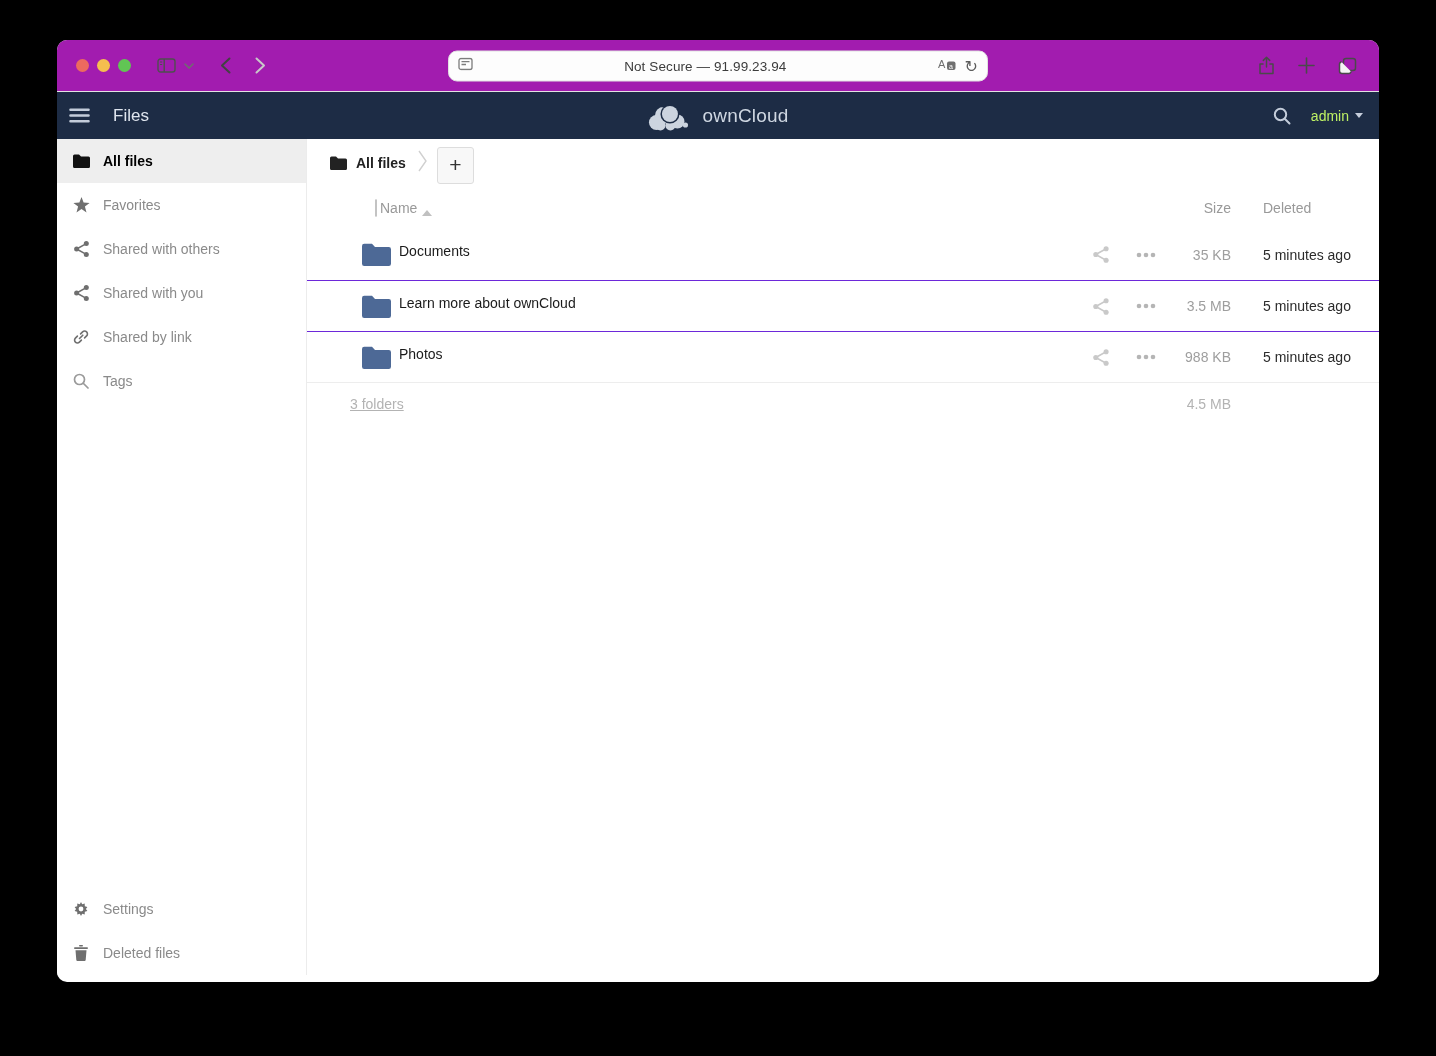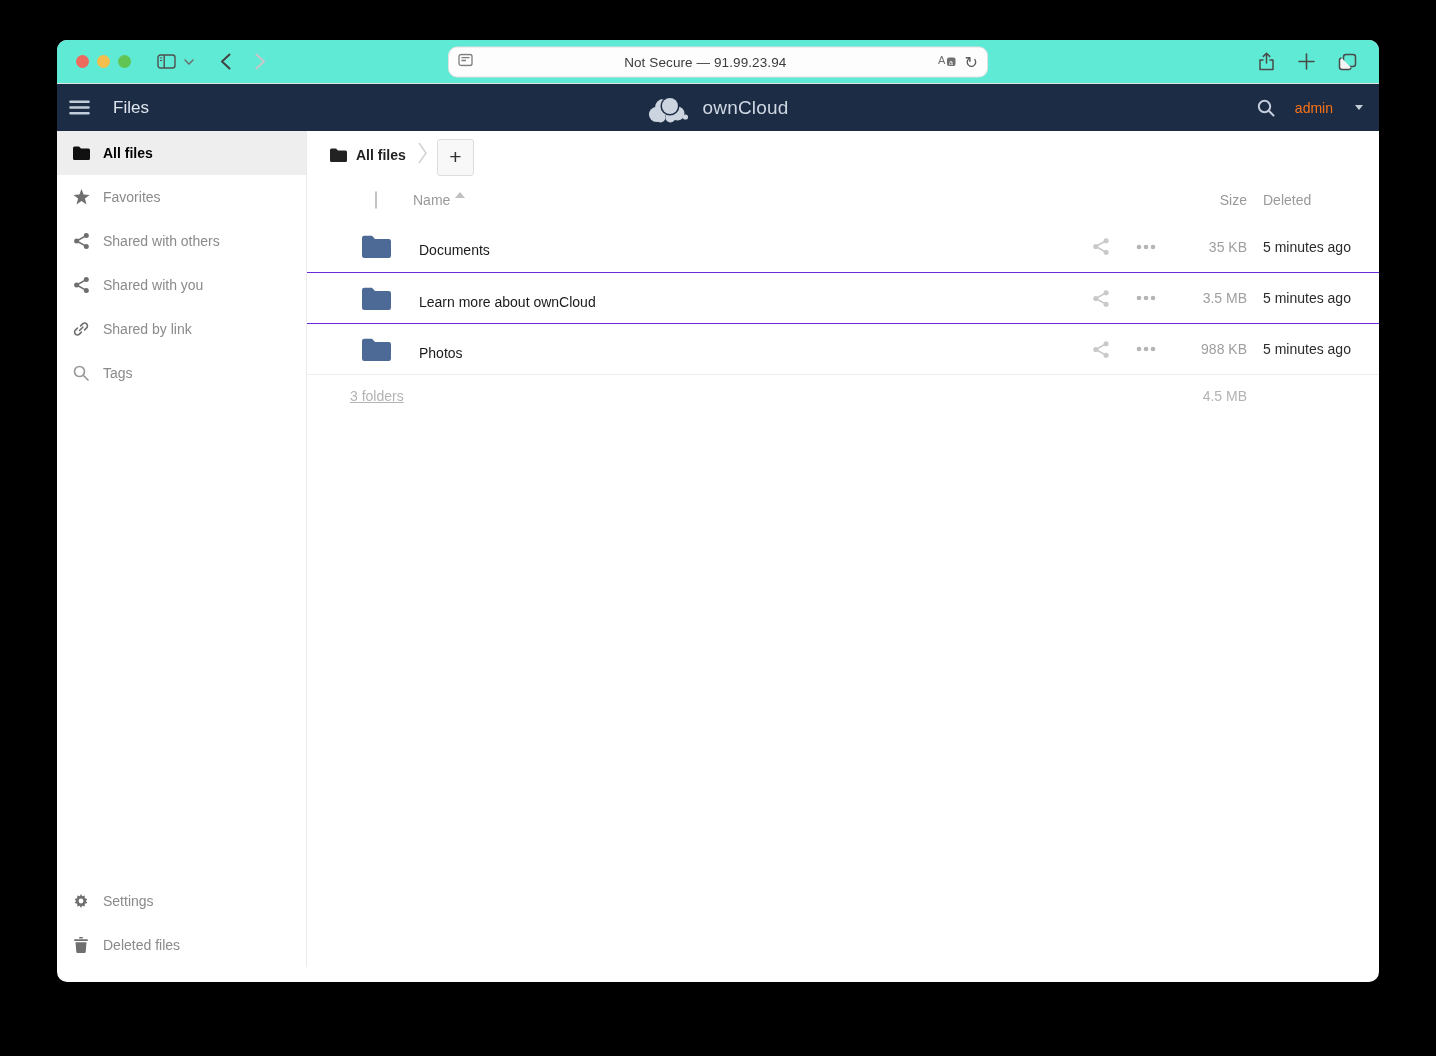--- a/index.html
+++ b/index.html
@@ -2,21 +2,21 @@
 <html><head>
 <meta charset="utf-8">
 <style>
   * { margin:0; padding:0; box-sizing:border-box; }
   html,body { width:1436px; height:1056px; background:#000; font-family:"Liberation Sans","DejaVu Sans",sans-serif; overflow:hidden; }
 
   .window { position:absolute; left:57px; top:40px; width:1322px; height:942px;
     border-radius:10px; overflow:hidden; background:#fff; box-shadow:0 20px 60px rgba(0,0,0,.6); }
 
   
-  .toolbar { height:44px; background:#5eead4; display:flex; align-items:center; position:relative; border-bottom:1px solid #e3e2e3; }
+  .toolbar { height:52px; background:#a21caf; display:flex; align-items:center; position:relative; border-bottom:1px solid #e3e2e3; }
   .traffic { display:flex; gap:8px; margin-left:19px; }
   .light { width:13px; height:13px; border-radius:50%; }
   .tl-close { background:#ed6a5e; }
   .tl-min { background:#f5bf4f; }
   .tl-zoom { background:#61c554; }
   .tb-btn { display:flex; align-items:center; justify-content:center; color:#4f4f4f; cursor:default; }
   .sidebar-toggle { margin-left:26px; }
   .tb-chevron { margin-left:8px; color:#6e6e6e; }
   .nav-back { margin-left:26px; color:#424242; }
   .nav-fwd { margin-left:24px; color:#c8c8c8; }
@@ -31,21 +31,21 @@
 
   
   .oc-header { height:47px; background:#1d2c45; display:flex; align-items:center; position:relative; }
   .hamburger { width:45px; height:47px; display:flex; align-items:center; justify-content:center; cursor:pointer; }
   .hamburger svg { display:block; }
   .oc-title { color:#dfe5ee; font-size:17px; margin-left:11px; }
   .oc-logo { position:absolute; left:50%; top:50%; transform:translate(-50%,-50%); display:flex; align-items:center; gap:9px; }
   .oc-brand { color:#cfd7e2; font-size:19px; font-weight:400; letter-spacing:.2px; }
   .oc-right { position:absolute; right:16px; display:flex; align-items:center; gap:20px; }
   .oc-search { cursor:pointer; display:flex; }
-  .oc-user { display:flex; align-items:center; gap:22px; color:#f97316; font-size:14px; cursor:pointer; }
+  .oc-user { display:flex; align-items:center; gap:6px; color:#bef264; font-size:14px; cursor:pointer; }
   .caret-down { width:0; height:0; border-left:4.5px solid transparent; border-right:4.5px solid transparent; border-top:5px solid #c6cedb; }
 
   
   .app-body { display:flex; height:836px; }
   .sidebar { width:250px; border-right:1px solid #ececec; display:flex; flex-direction:column; background:#fff; }
   .side-item { height:44px; display:flex; align-items:center; padding-left:15px; cursor:pointer; }
   .side-item .s-icon { width:18px; display:flex; justify-content:center; }
   .side-item .s-label { margin-left:13px; font-size:14px; color:#8a8a8a; }
   .side-item.active { background:#eeeeee; }
   .side-item.active .s-label { color:#000; font-weight:bold; }
@@ -55,32 +55,32 @@
   .controls { height:48px; display:flex; align-items:center; padding-left:23px; }
   .crumb { display:flex; align-items:center; gap:9px; cursor:pointer; }
   .crumb-label { font-size:14px; font-weight:bold; color:#222; }
   .crumb-sep { margin:0 10px 0 12px; color:#cccccc; }
   .new-btn { width:37px; height:37px; border:1px solid #ddd; background:#f8f8f8; border-radius:3px;
     display:flex; align-items:center; justify-content:center; font-size:21px; color:#333; cursor:pointer; margin-top:4px; }
 
   .thead { height:42px; display:flex; align-items:center; color:#999; font-size:14px; }
   .cell-check { margin-left:68px; }
   .checkbox { width:15px; height:15px; border:1px solid #c3c3c3; border-radius:2px; background:#fff; cursor:pointer; }
-  .th-name { margin-left:36px; display:flex; align-items:flex-start; gap:5px; cursor:pointer; }
+  .th-name { margin-left:3px; display:flex; align-items:flex-end; gap:5px; cursor:pointer; }
   .sort-arrow { width:0; height:0; border-left:5px solid transparent; border-right:5px solid transparent; border-bottom:6px solid #c0c0c0; }
   .flex-fill { flex:1; }
   .col-share { width:45px; display:flex; justify-content:center; }
   .col-dots { width:45px; display:flex; justify-content:center; }
   .col-size { width:95px; text-align:right; padding-right:0; }
-  .col-size-inner { padding-right:16px;text-align:right; }
+  .col-size-inner { padding-right:32px;text-align:right; }
   .col-modified { width:116px; font-size:14px; }
 
   .frow { height:51px; display:flex; align-items:center; border-top:1px solid #6d28d9; cursor:pointer; }
   .frow:first-child { border-top:none; }
-  .frow .name-wrap { flex:1; display:flex; align-items:flex-end; padding-left:55px; gap:28px; }
+  .frow .name-wrap { flex:1; display:flex; align-items:flex-start; padding-left:55px; gap:8px; }
   .fname { font-size:14px; color:#1a1a1a; }
   .fsize { font-size:14px; color:#9e9e9e; }
   .fmod { font-size:14px; color:#2b2b2b; }
   .share-ic, .dots-ic { display:flex; cursor:pointer; }
   .rows-sep-bottom { border-top:1px solid #ededed; }
 
   .tsummary { height:42px; display:flex; align-items:center; color:#b3b3b3; font-size:14px; }
   .sum-folders { margin-left:43px;text-decoration:underline; }
 </style>
 </head>

